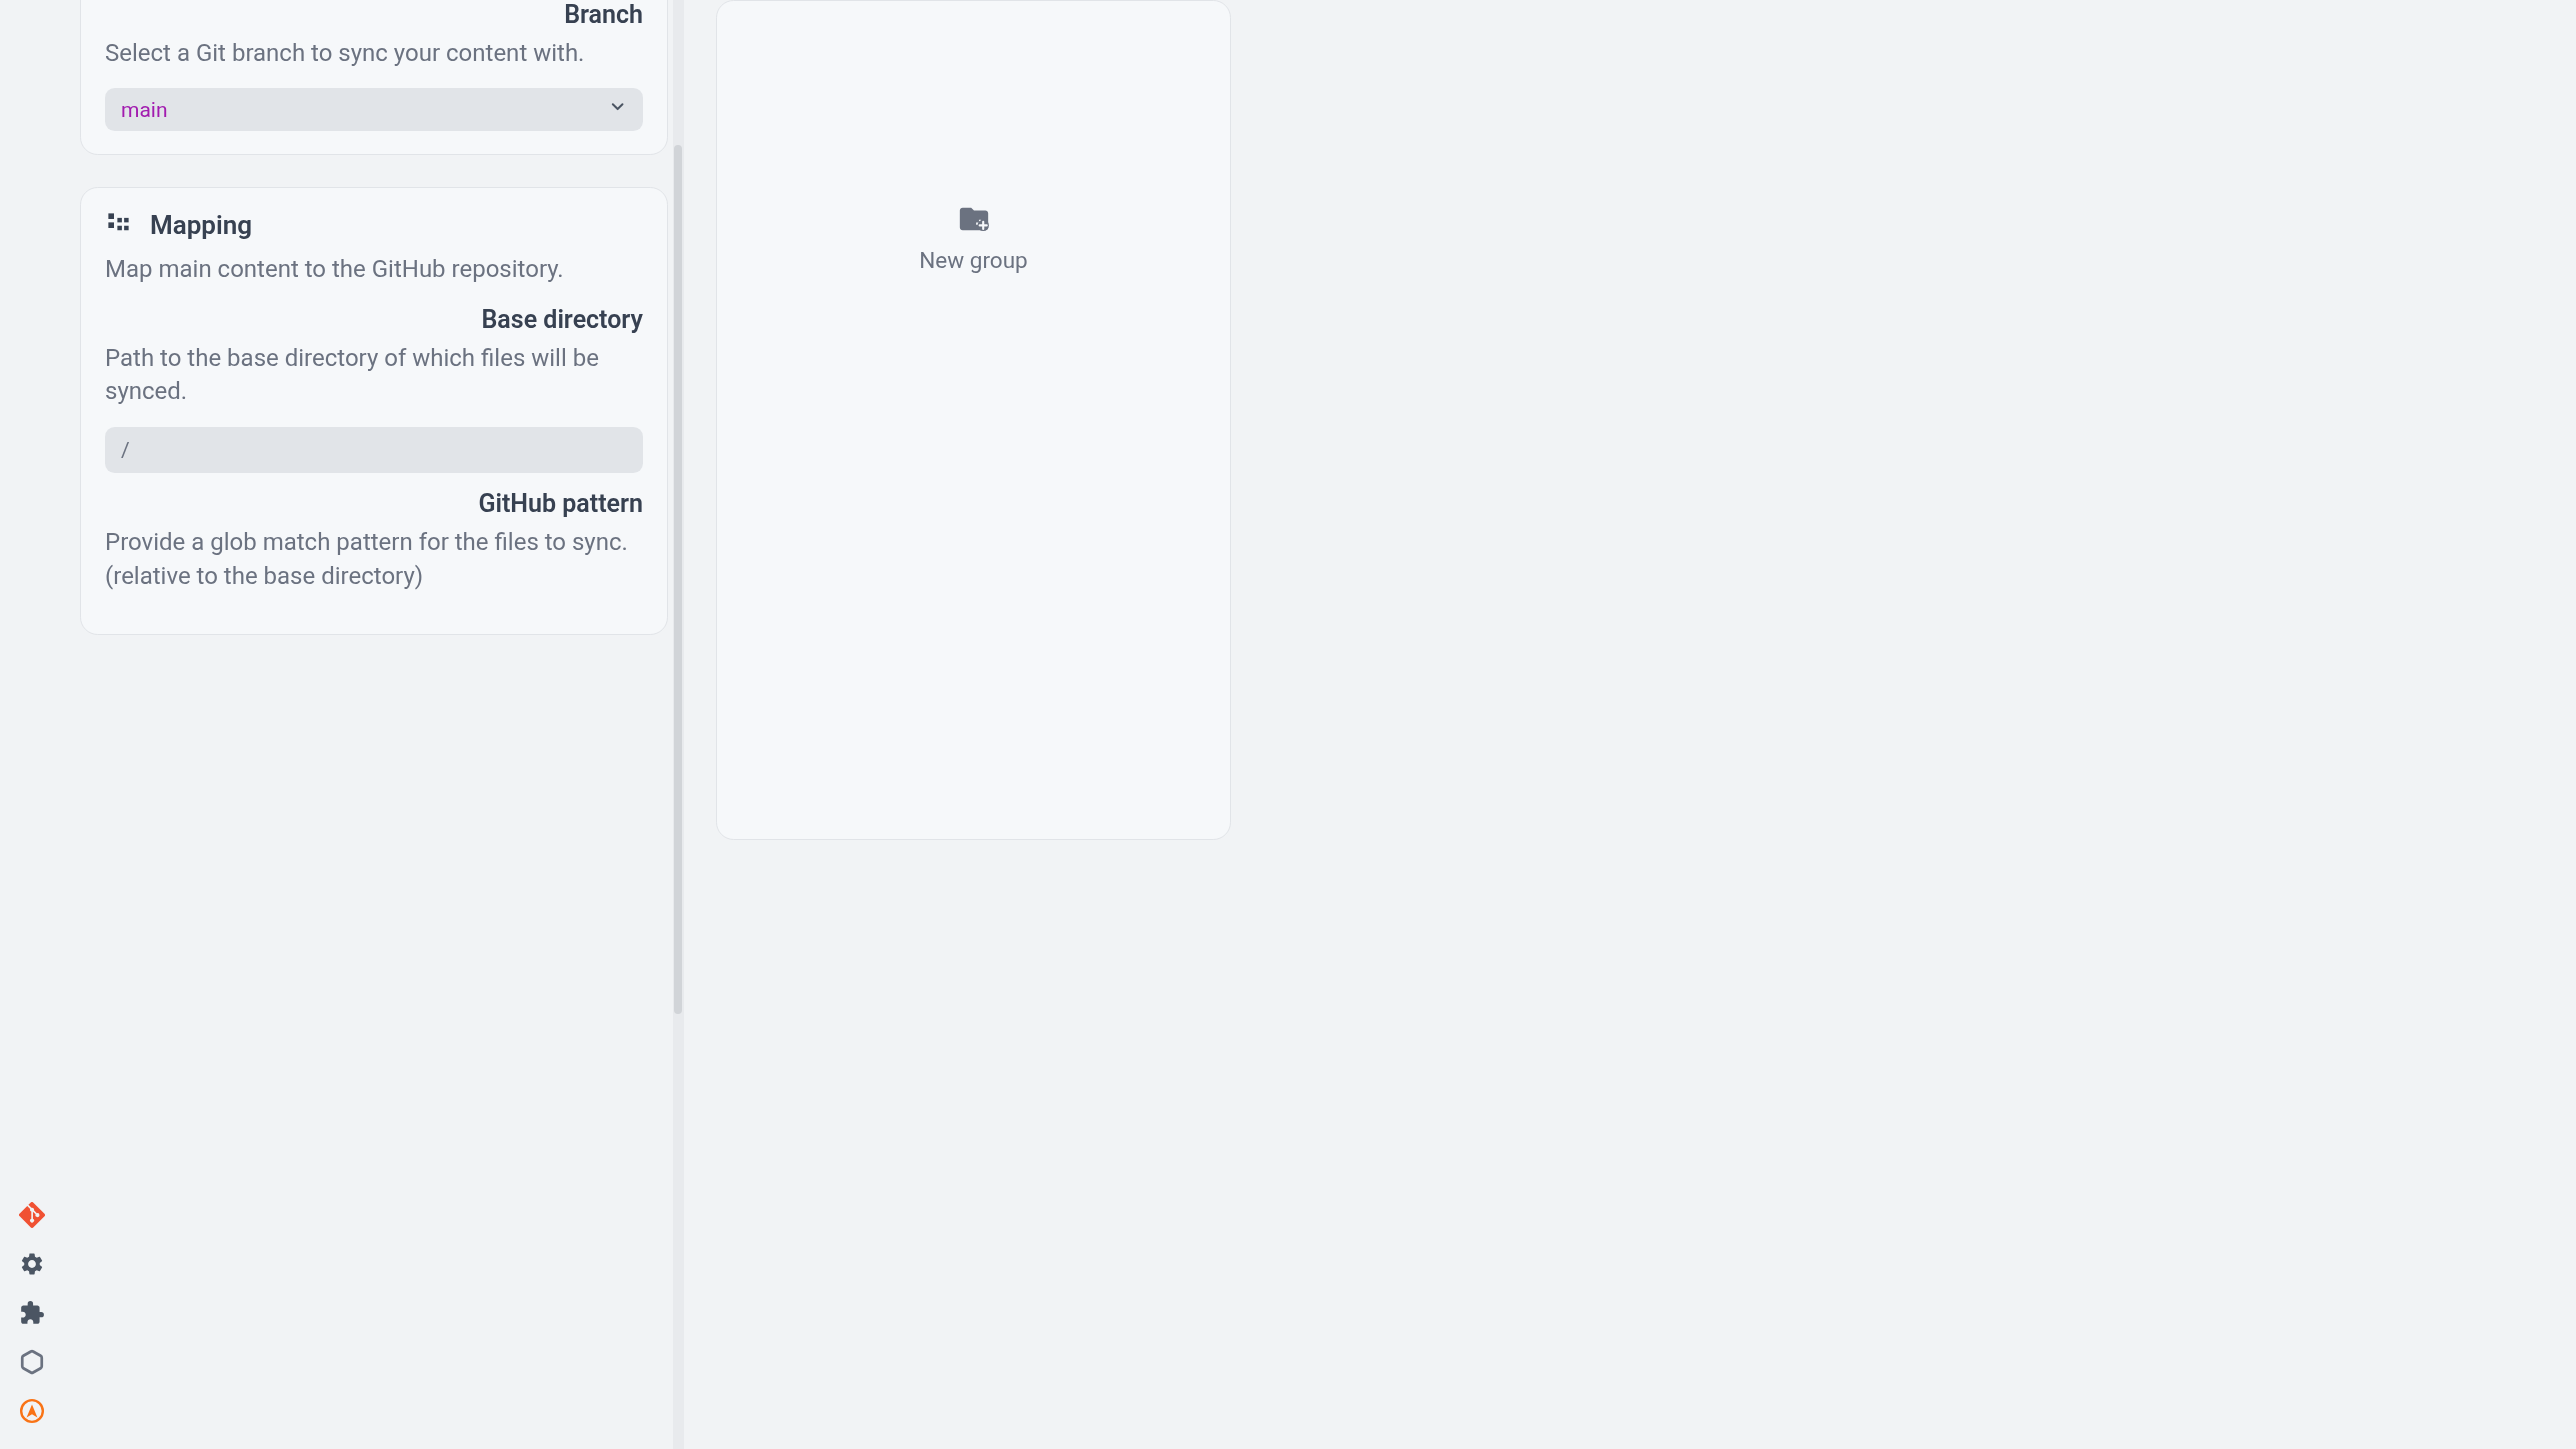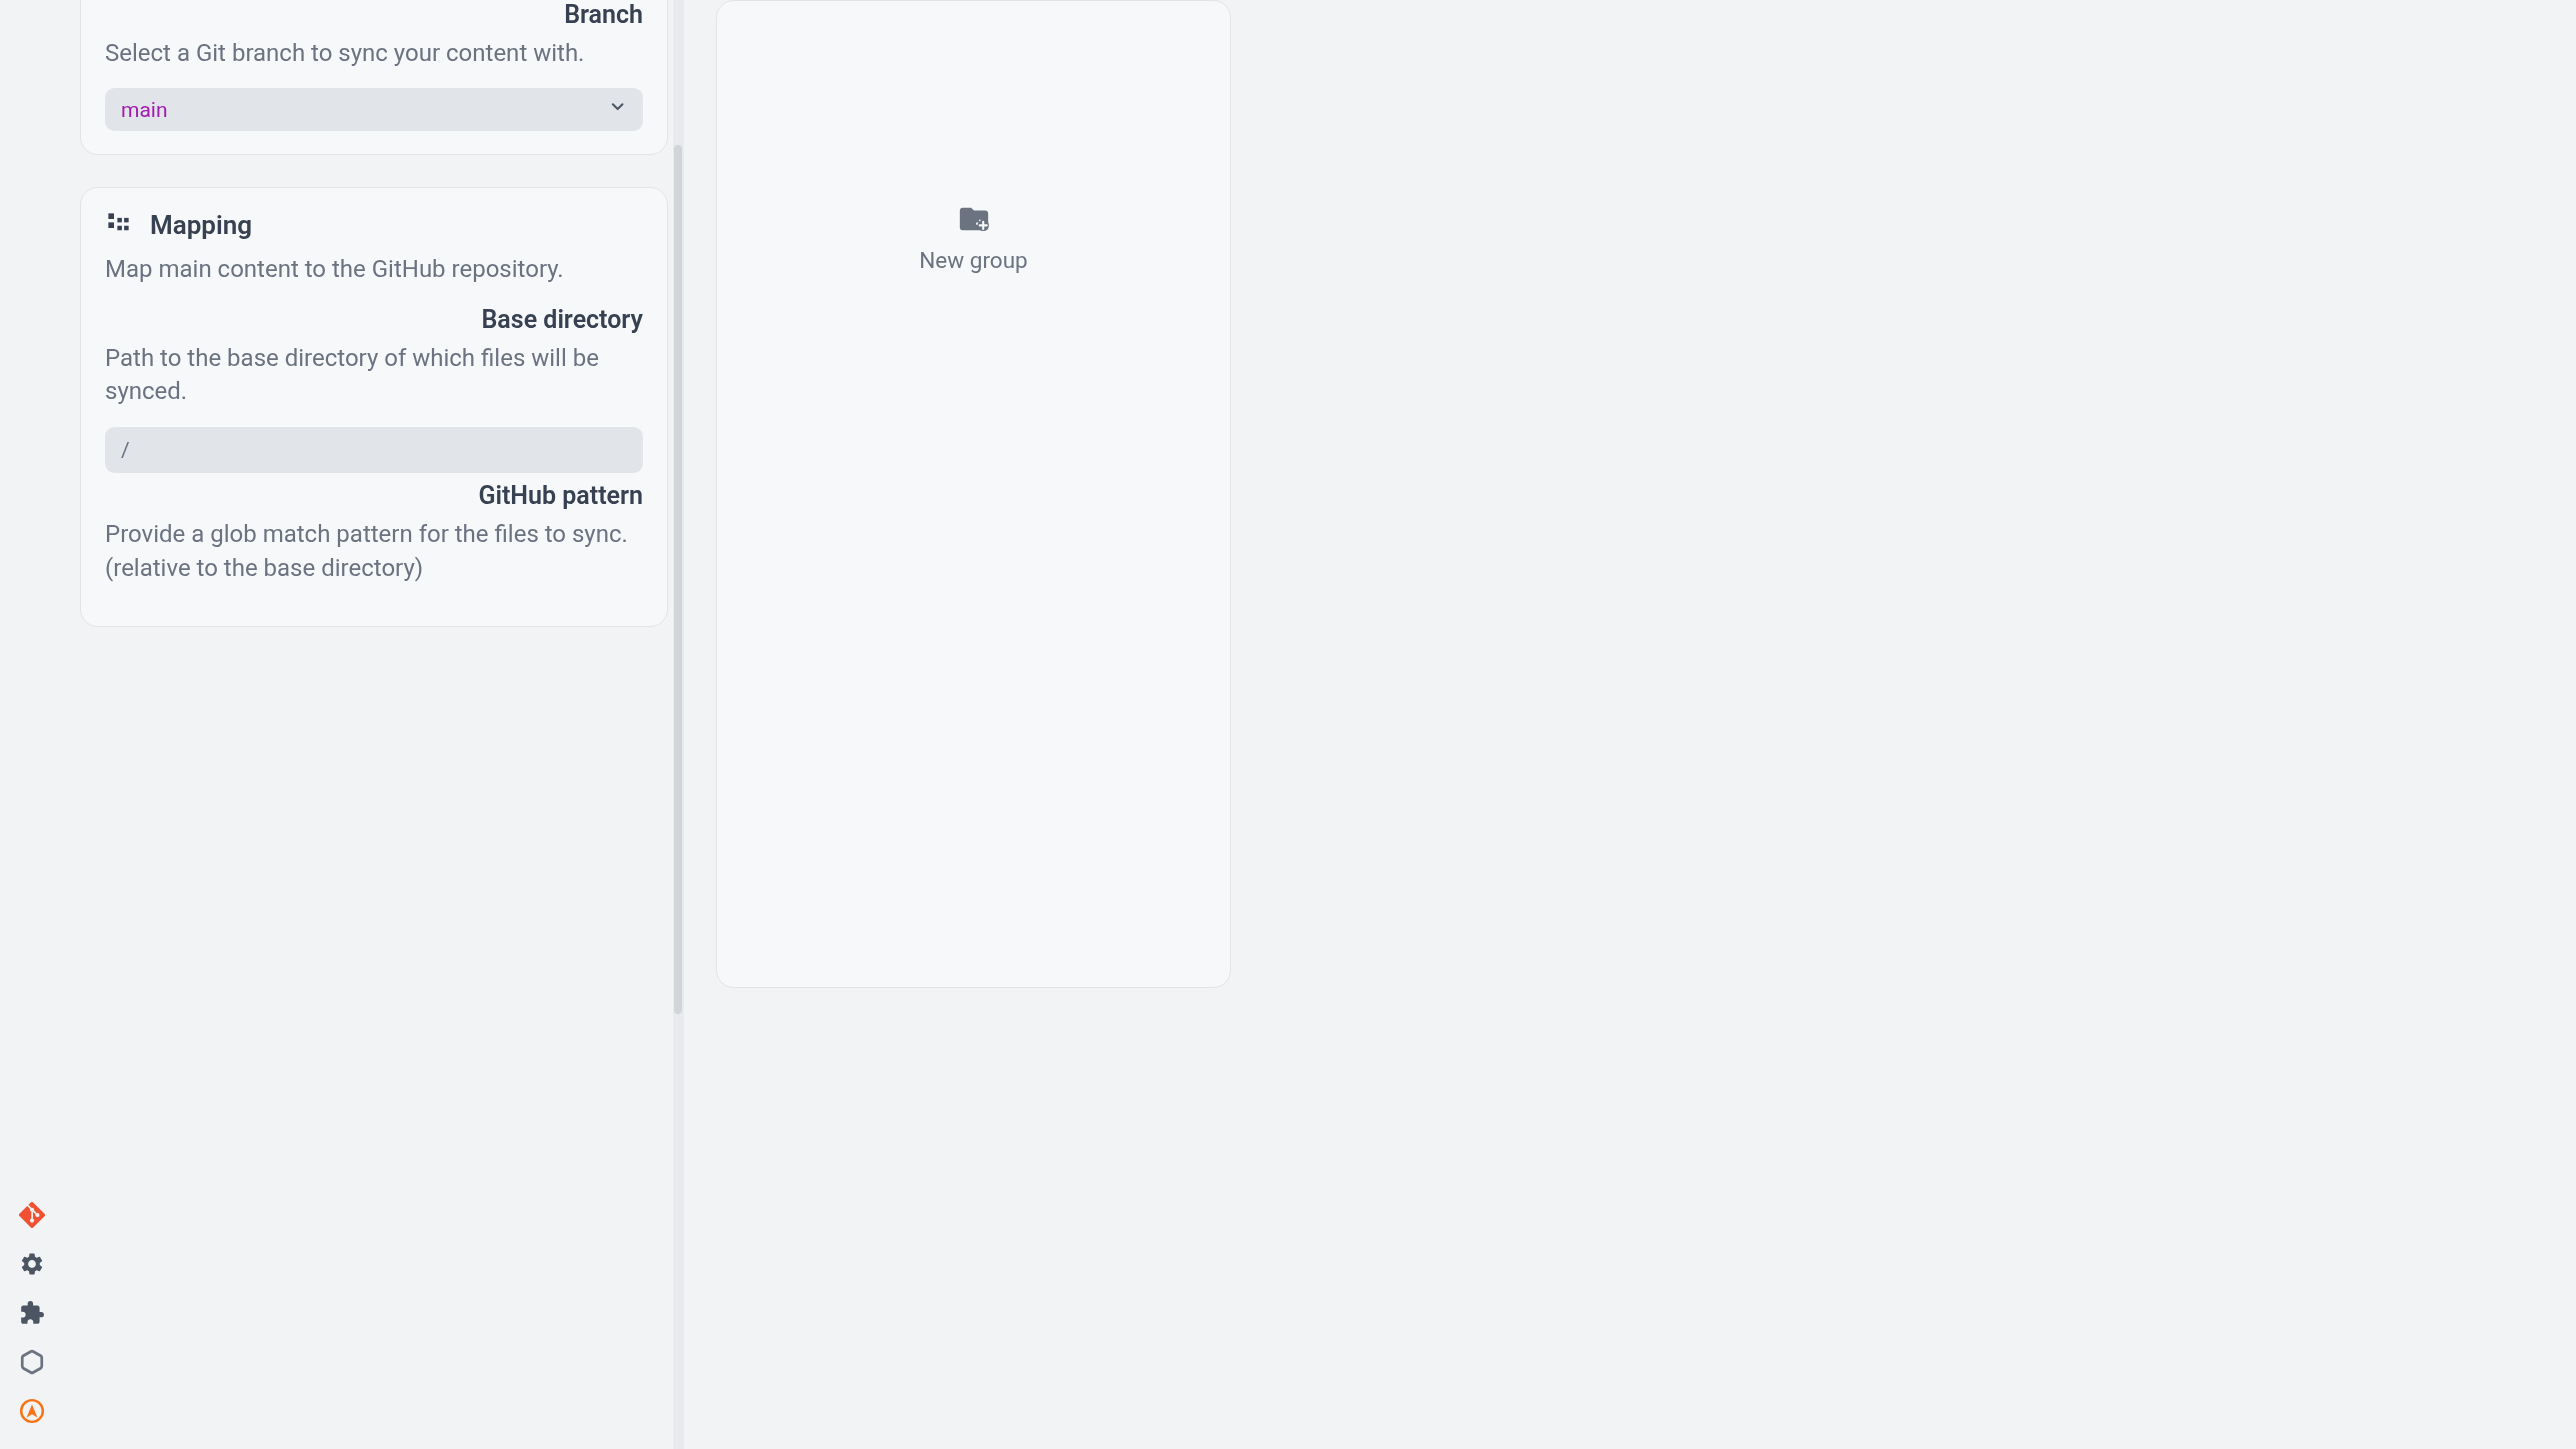--- a/index.html
+++ b/index.html
@@ -116,41 +116,41 @@
     .mapping-icon svg {
       width: 27px;
       height: 27px;
     }
     .card-title {
       font-size: 26px;
       font-weight: 600;
       color: #374151;
     }
     .subsection {
-      margin-top: 8px;
+      margin-top: 16px;
     }
     .input-field {
       background: #e1e4e8;
       border: none;
       border-radius: 9.7px;
       padding: 11.3px 16px;
       font-size: 21px;
       color: #6b7280;
       width: 100%;
       font-family: inherit;
     }
     .right-panel {
       flex: 1;
       padding: 0 32px;
       display: flex;
       align-items: flex-start;
     }
     .new-group-card {
       width: 515px;
-      height: 988px;
+      height: 840px;
       background: #f6f8fa;
       border: 0.8px solid #e1e4e8;
       border-radius: 17.7px;
       display: flex;
       flex-direction: column;
       align-items: center;
       padding-top: 201px;
       cursor: pointer;
     }
     .folder-icon {

